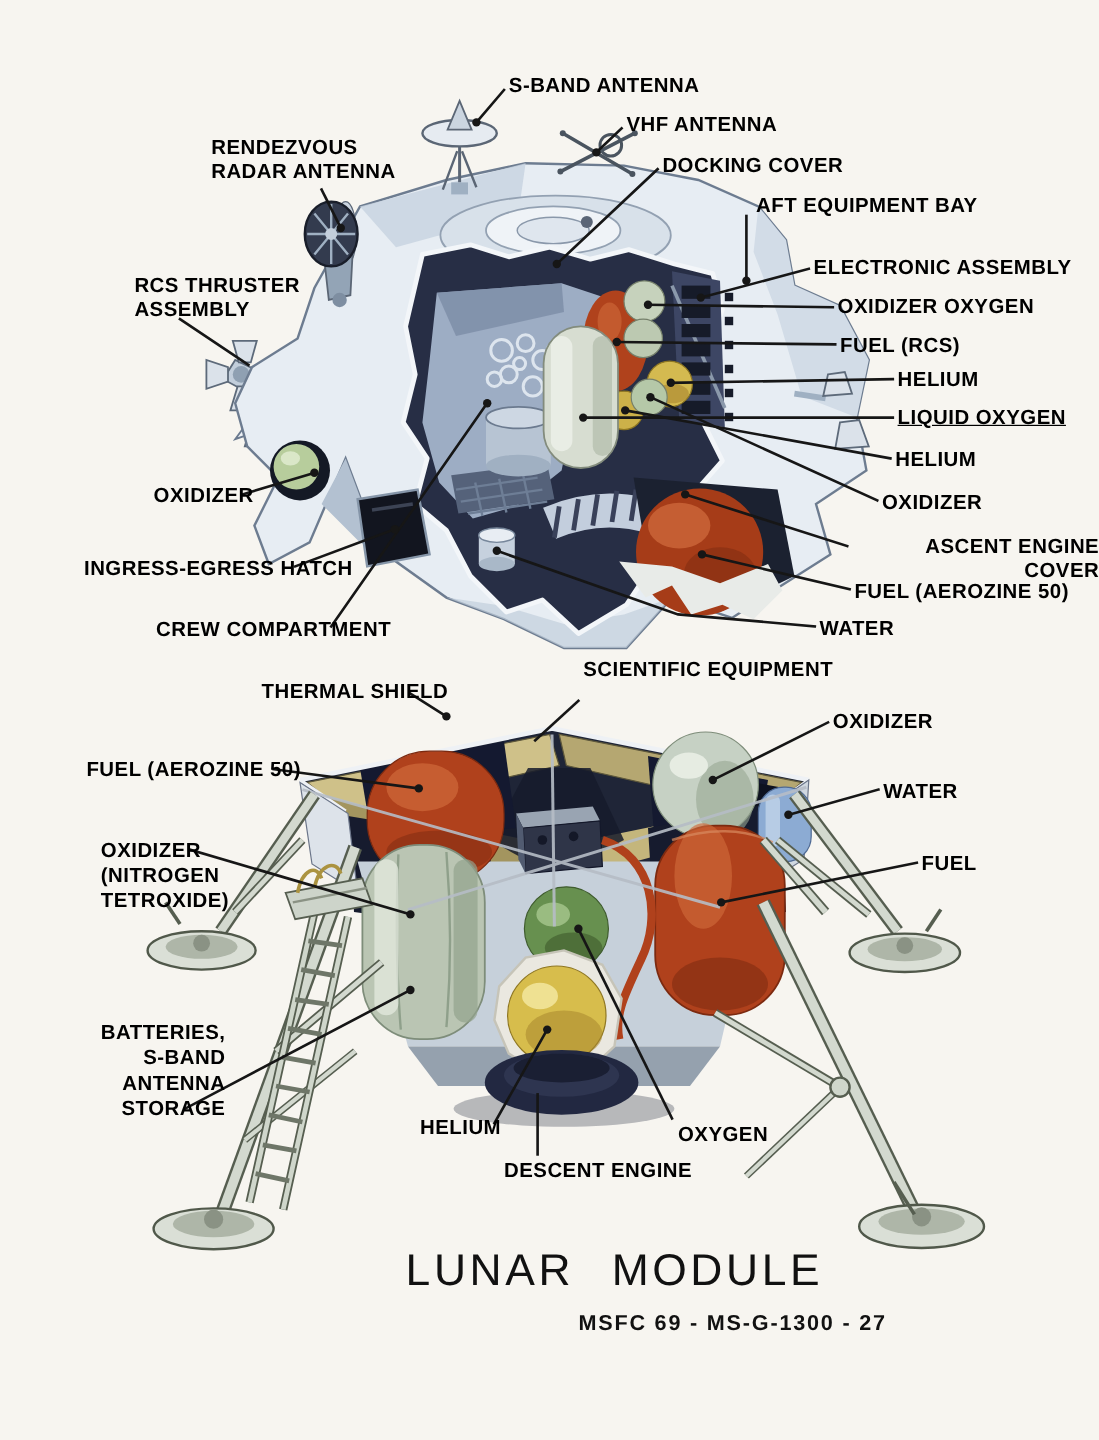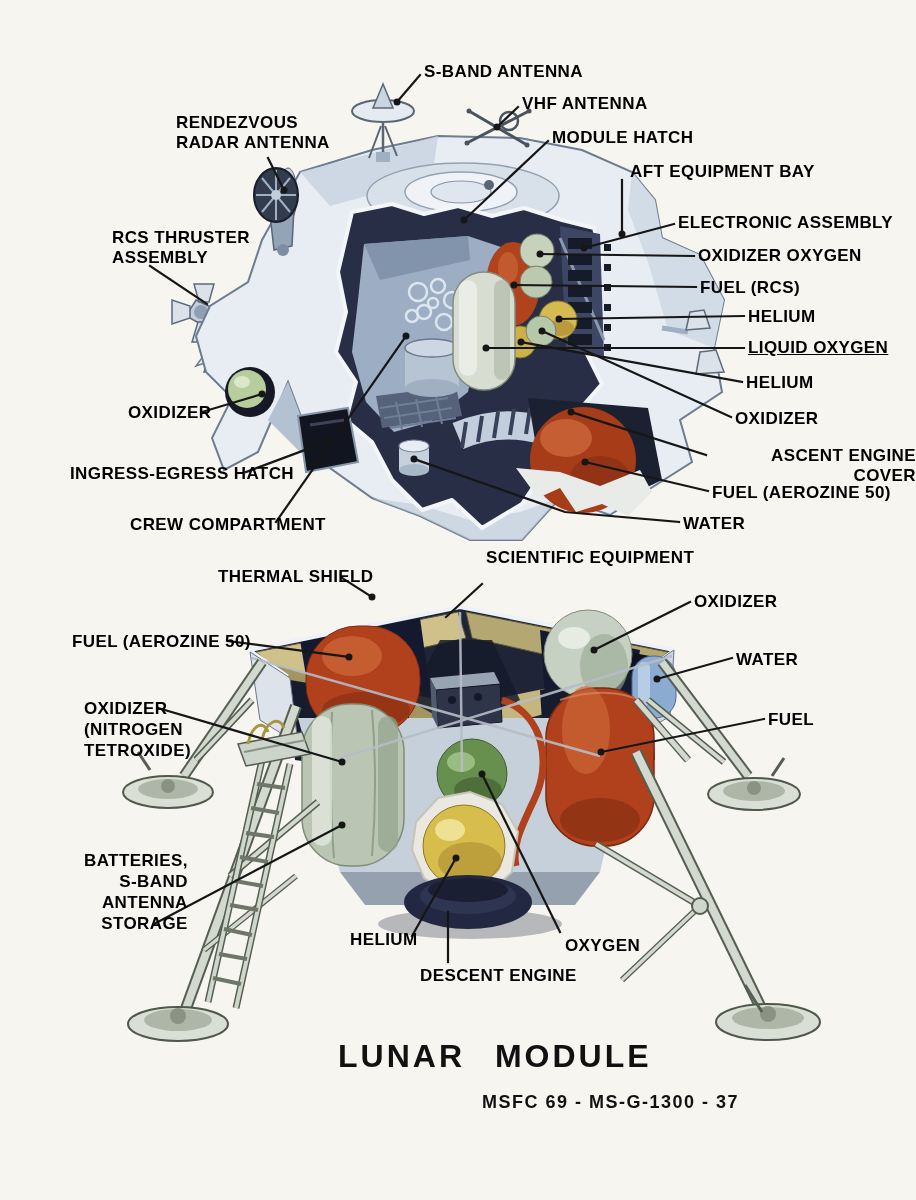--- a/index.html
+++ b/index.html
@@ -18,22 +18,22 @@
     font-weight:700;
     line-height:20px;
     letter-spacing:.4px;
     color:#000000;
     white-space:pre-line;
   }
   .label.lh21{line-height:21px;}
   .title{
     position:absolute;
     left:338px;top:1038px;
-    font-size:32px;
-    font-weight:700;
+    font-size:37px;
+    font-weight:400;
     letter-spacing:3px;
     word-spacing:18px;
     color:#111;
   }
   .reference{
     position:absolute;
     left:482px;top:1092px;
     font-size:18px;
     font-weight:700;
     letter-spacing:1.5px;
@@ -370,21 +370,21 @@
         <circle cx="342" cy="762" r="3.5"></circle>
         <circle cx="601" cy="752" r="3.5"></circle>
       <circle cx="342" cy="825" r="3.5"></circle>
         <circle cx="456" cy="858" r="3.5"></circle>
         <circle cx="482" cy="774" r="3.5"></circle>
     </g>
   </svg>
 
   <div class="label" style="left:424px;top:62px;">S-BAND ANTENNA</div>
   <div class="label" style="left:522px;top:94px;">VHF ANTENNA</div>
-  <div class="label" style="left:552px;top:128px;">MODULE HATCH</div>
+  <div class="label" style="left:552px;top:128px;">DOCKING COVER</div>
   <div class="label" style="left:176px;top:113px;">RENDEZVOUS
 RADAR ANTENNA</div>
   <div class="label" style="left:112px;top:228px;">RCS THRUSTER
 ASSEMBLY</div>
   <div class="label" style="left:630px;top:162px;">AFT EQUIPMENT BAY</div>
   <div class="label" style="left:678px;top:213px;">ELECTRONIC ASSEMBLY</div>
   <div class="label" style="left:698px;top:246px;">OXIDIZER OXYGEN</div>
   <div class="label" style="left:700px;top:278px;">FUEL (RCS)</div>
   <div class="label" style="left:748px;top:307px;">HELIUM</div>
   <div class="label" style="left:748px;top:338px;text-decoration:underline;">LIQUID OXYGEN</div>
@@ -408,14 +408,14 @@
   <div class="label" style="left:768px;top:710px;">FUEL</div>
   <div class="label lh21" style="left:84px;top:850px;text-align:right;">BATTERIES,
 S-BAND
 ANTENNA
 STORAGE</div>
   <div class="label" style="left:350px;top:930px;">HELIUM</div>
   <div class="label" style="left:565px;top:936px;">OXYGEN</div>
   <div class="label" style="left:420px;top:966px;">DESCENT ENGINE</div>
 
   <div class="title">LUNAR MODULE</div>
-  <div class="reference">MSFC 69 - MS-G-1300 - 37</div>
+  <div class="reference">MSFC 69 - MS-G-1300 - 27</div>
 </div>
 
 </body></html>

